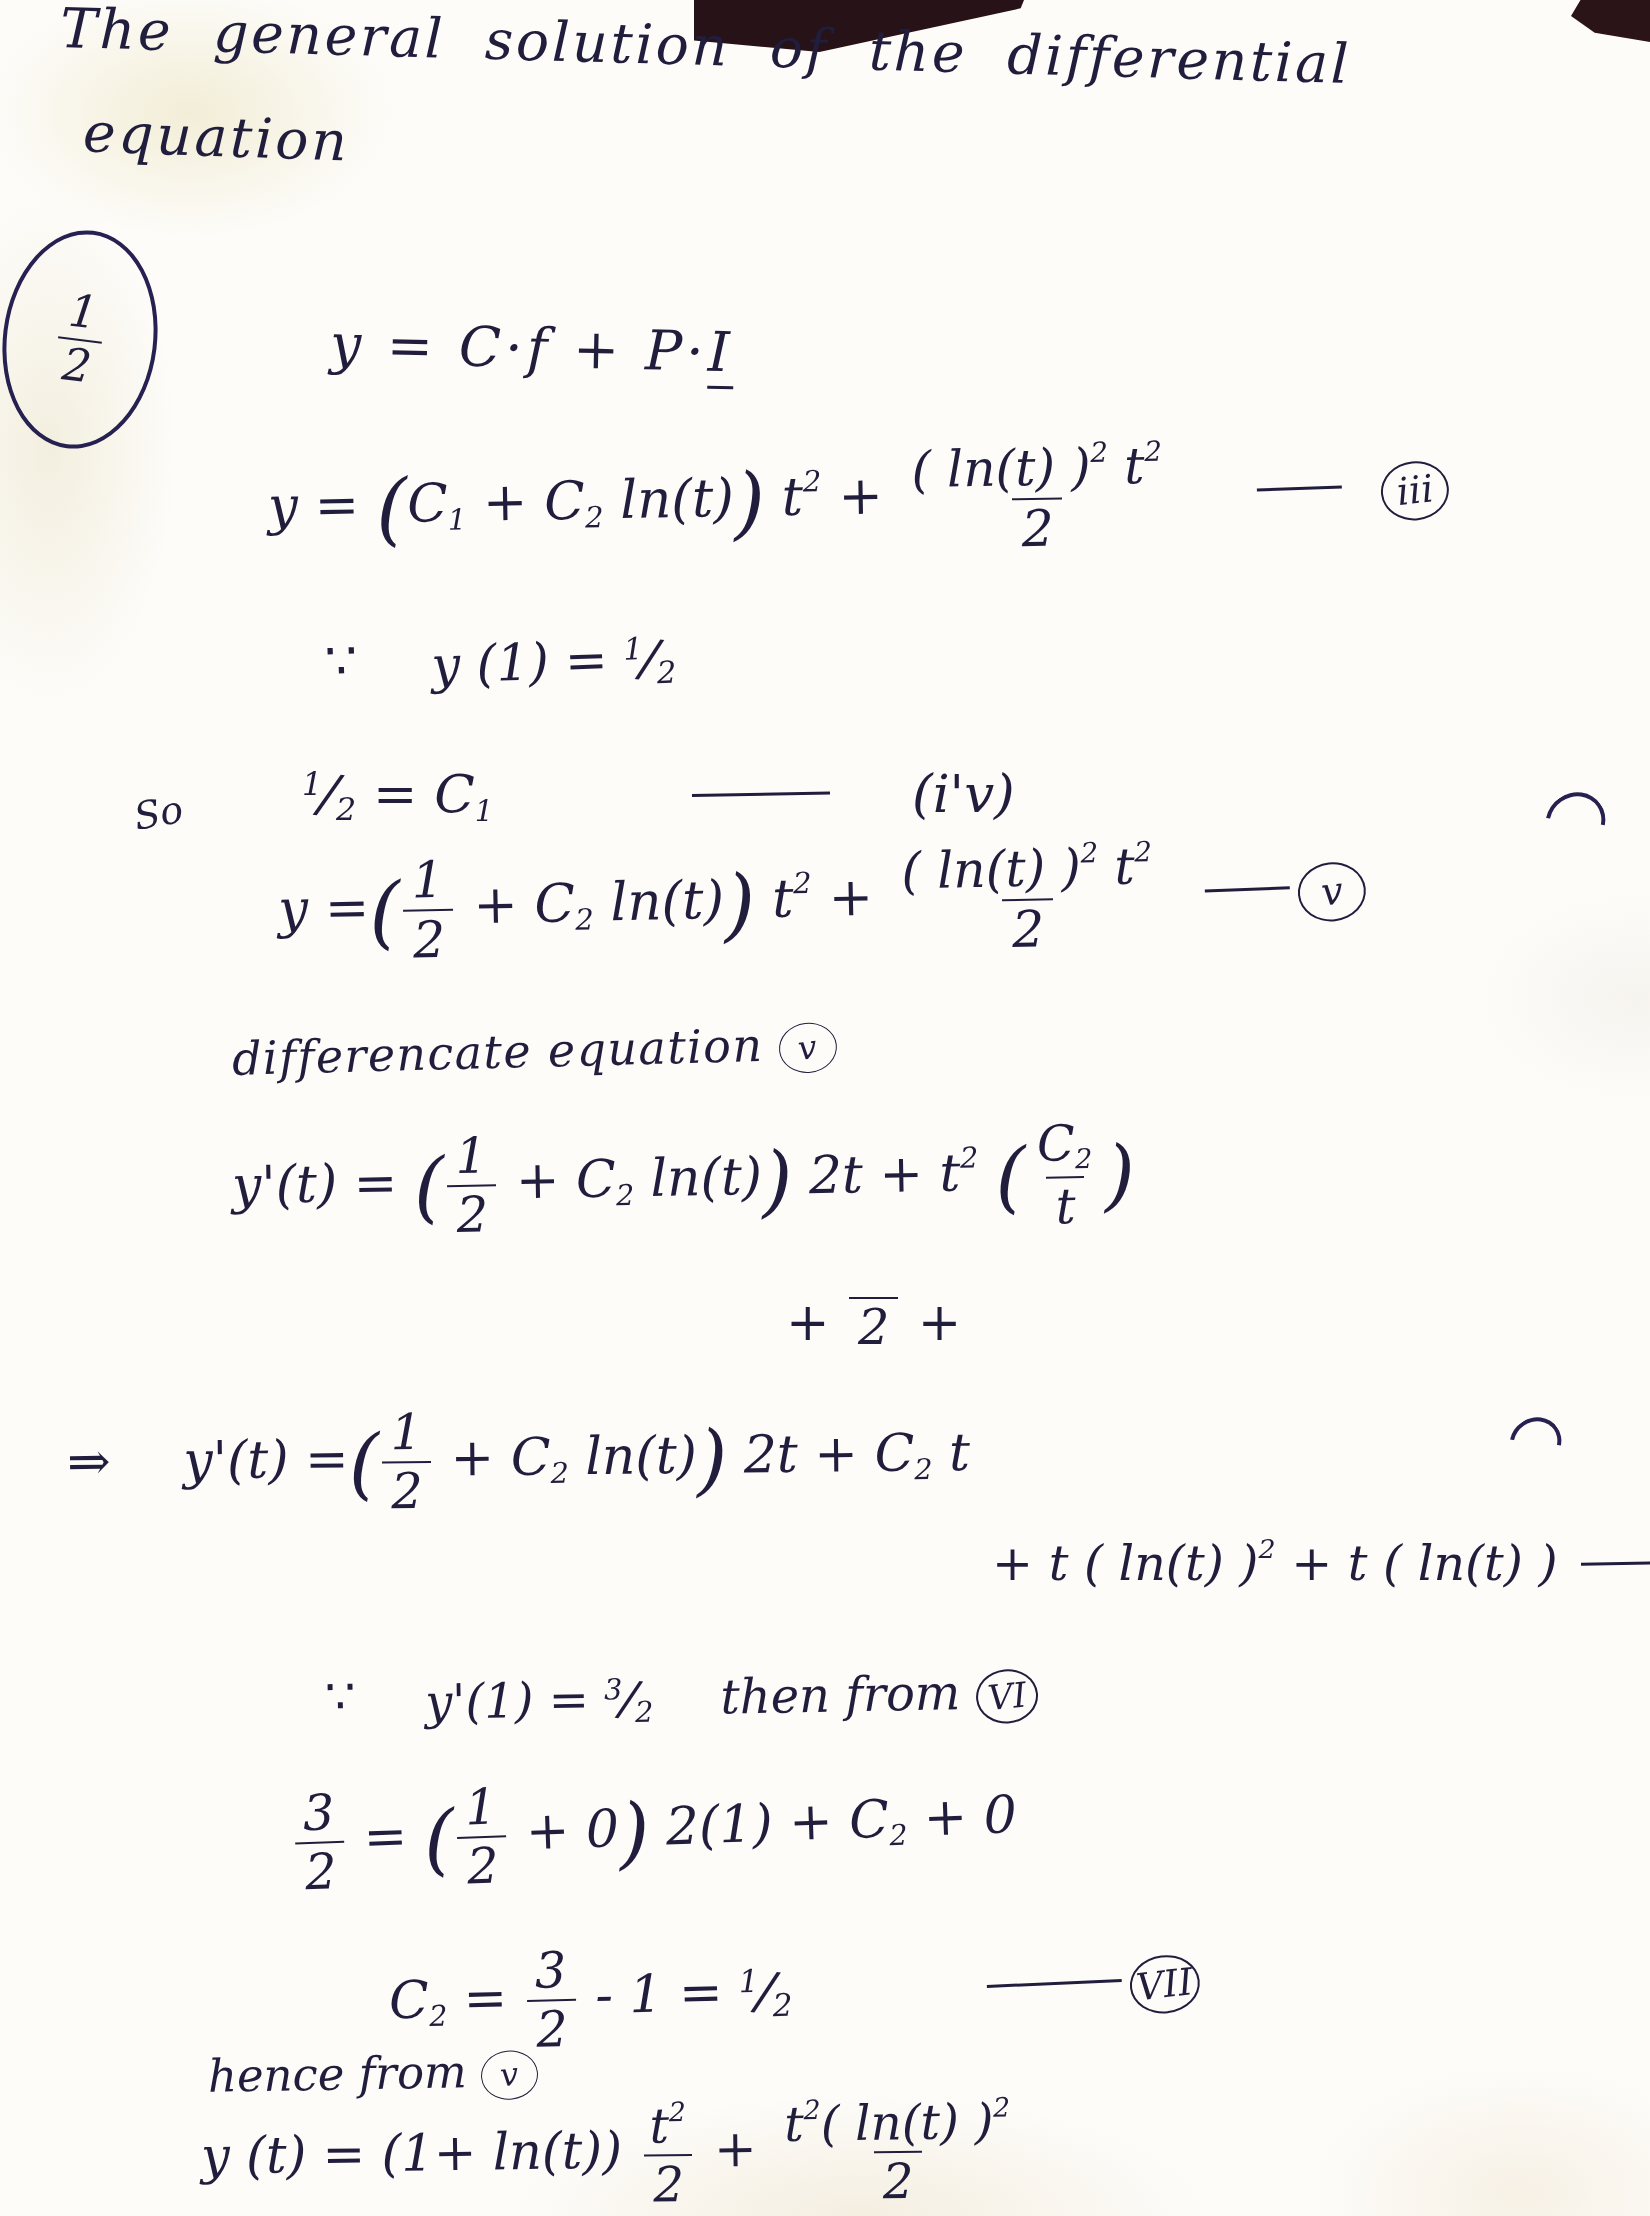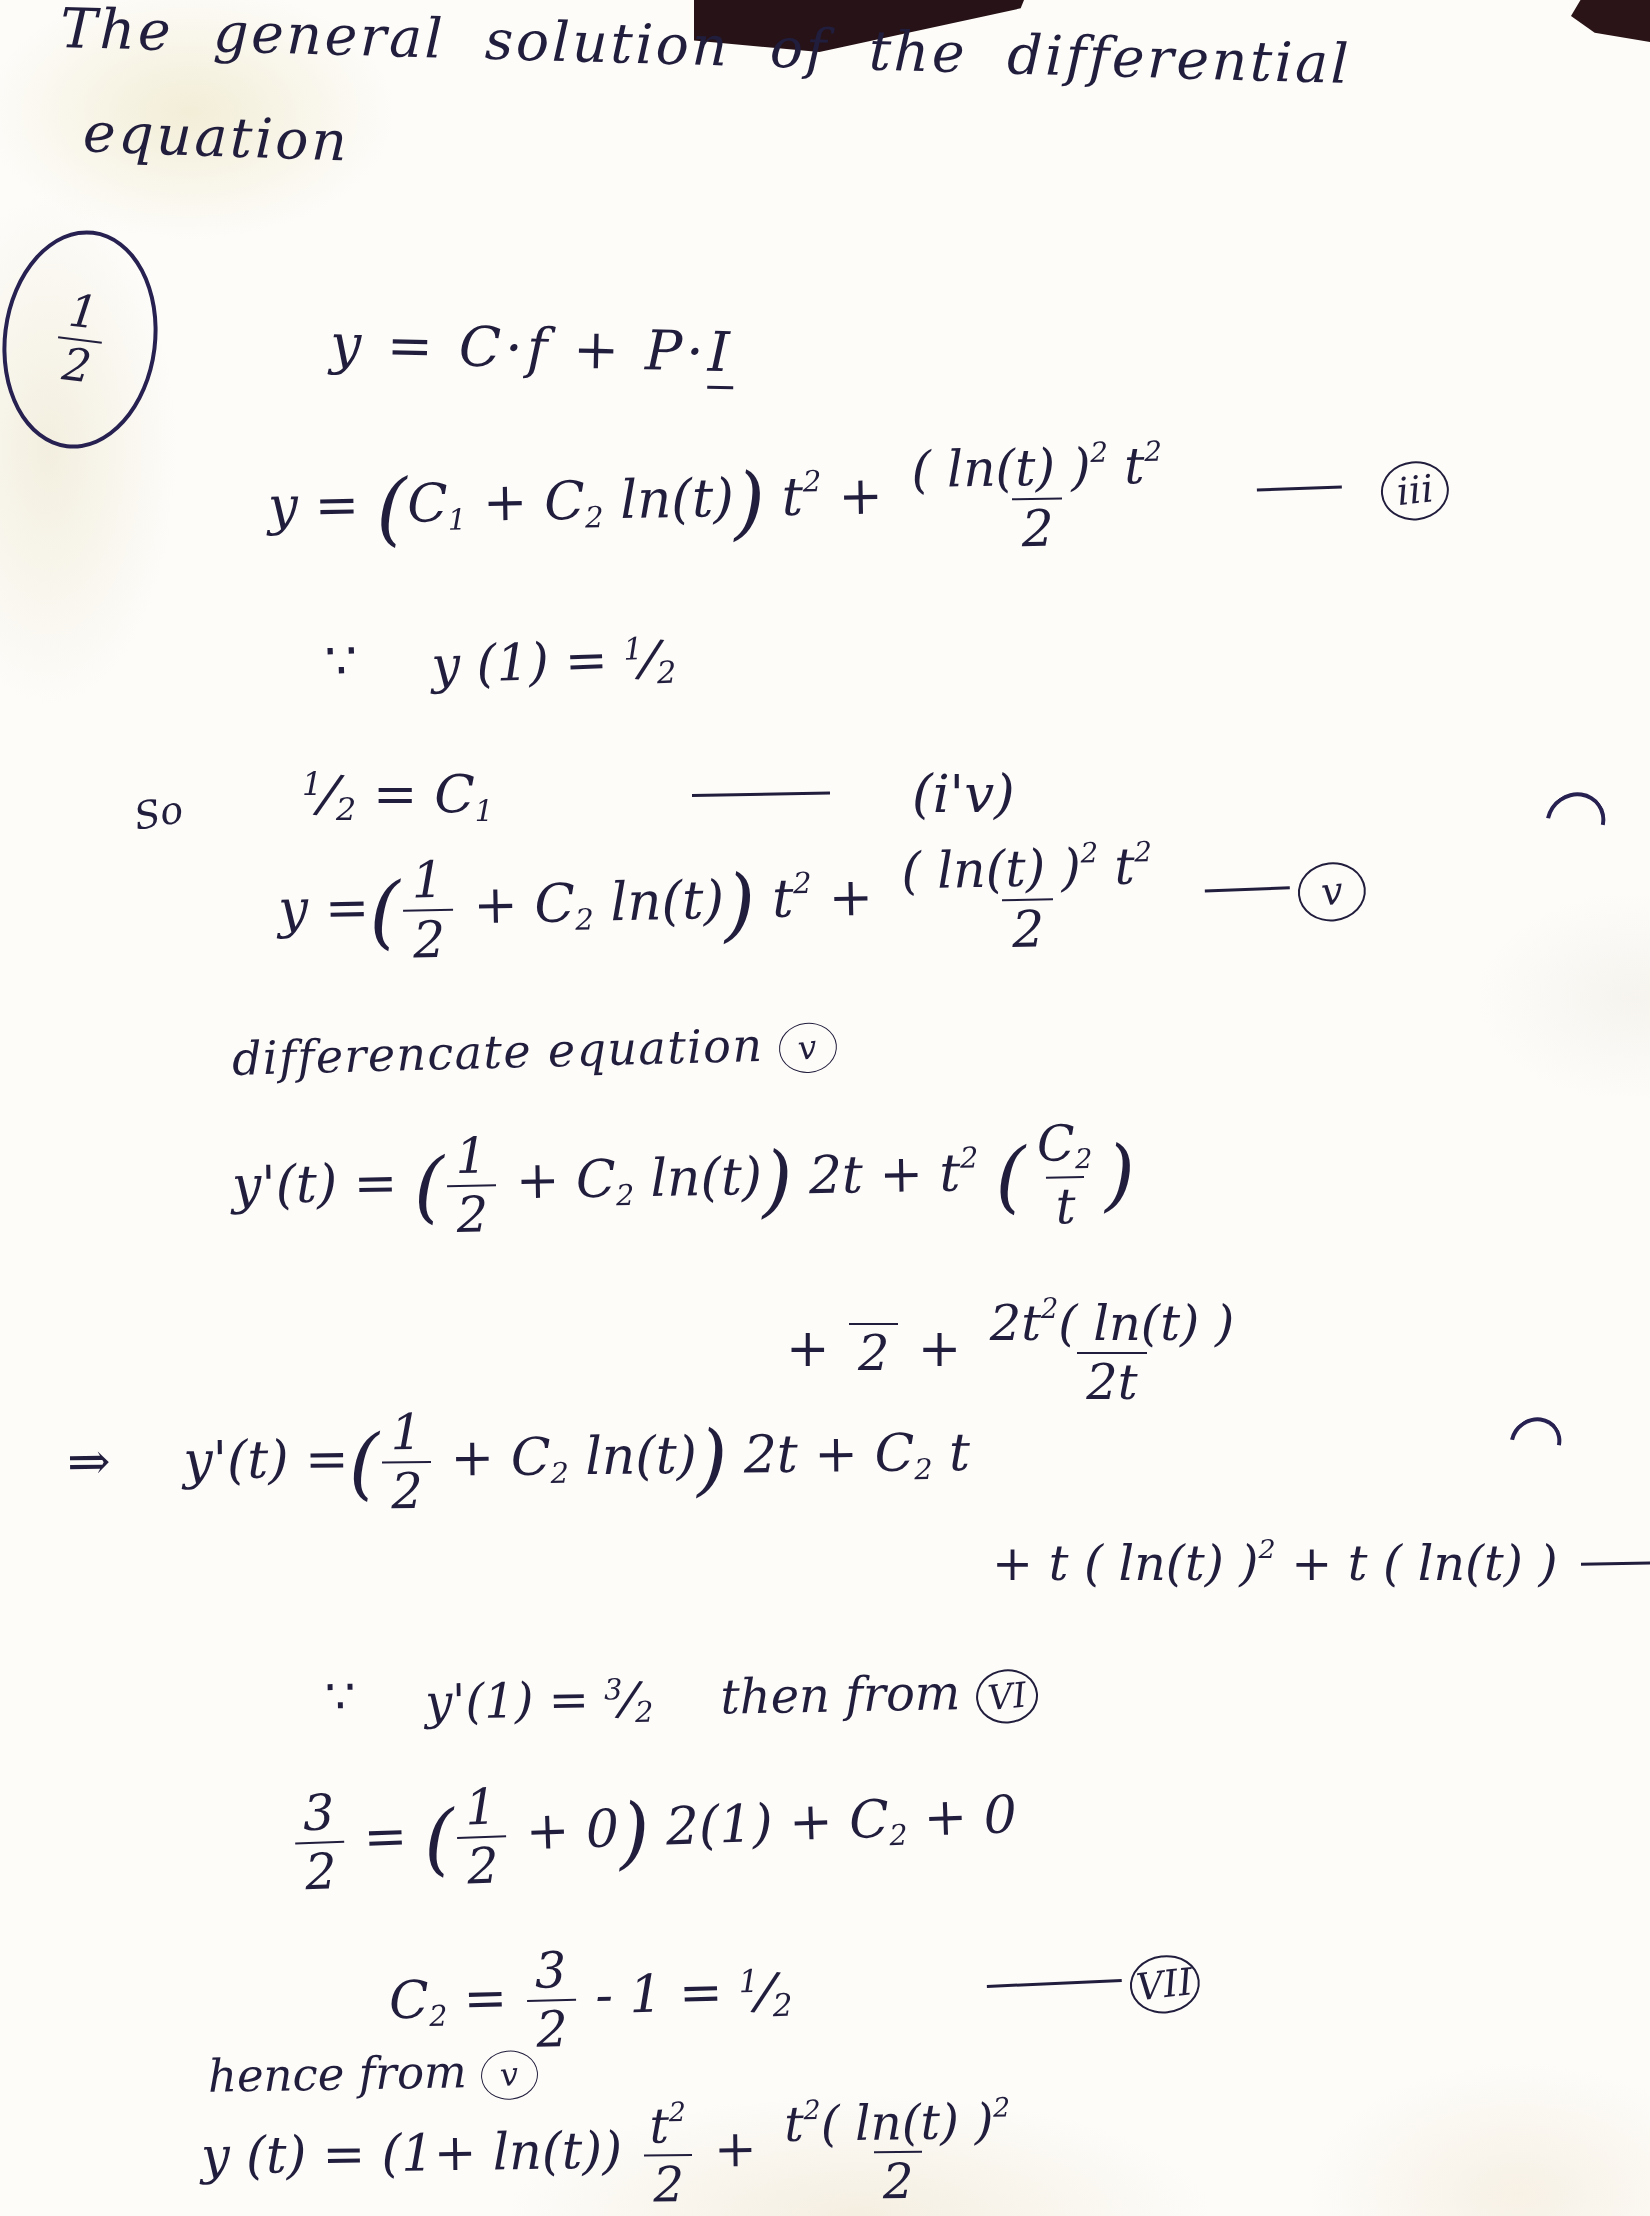--- a/index.html
+++ b/index.html
@@ -133,24 +133,21 @@
   <div class="line l-diff"><span class="text">differencate equation </span><span class="circle">v</span></div>
   <div class="line l-d1"><span class="text">y'(t) = </span><span class="bigp">(</span><span class="frac">
         <span class="num"><span class="text">1</span></span>
         <span class="den"><span class="text">2</span></span>
       </span><span class="text"> + C</span><span class="sub">2</span><span class="text"> ln(t)</span><span class="bigp">)</span><span class="text"> 2t + t</span><span class="sup">2</span><span class="text"> </span><span class="bigp">(</span><span class="frac">
         <span class="num"><span class="text">C</span><span class="sub">2</span></span>
         <span class="den"><span class="text">t</span></span>
       </span><span class="bigp">)</span></div>
   <div class="line l-d1b"><span class="text">+ </span><span class="frac">
         <span class="den"><span class="text">2</span></span>
-      </span><span class="text"> + </span><span class="frac">
-        <span class="num"><span class="text">2t</span><span class="sup">2</span><span class="text">( ln(t) )</span></span>
-        <span class="den"><span class="text">2t</span></span>
-      </span></div>
+      </span><span class="text"> + </span></div>
   <div class="line l-d2"><span class="arrow">⇒</span><span class="gap gap-m"></span><span class="text">y'(t) =</span><span class="bigp">(</span><span class="frac">
         <span class="num"><span class="text">1</span></span>
         <span class="den"><span class="text">2</span></span>
       </span><span class="text"> + C</span><span class="sub">2</span><span class="text"> ln(t)</span><span class="bigp">)</span><span class="text"> 2t + C</span><span class="sub">2</span><span class="text"> t</span></div>
   <div class="line l-eqvi"><span class="text">+ t ( ln(t) )</span><span class="sup">2</span><span class="text"> + t ( ln(t) ) </span><span class="dash dash-s"></span></div>
   <div class="line l-y1p"><span class="because">∵</span><span class="gap gap-m"></span><span class="text">y'(1) = </span><span class="sfrac"><span class="sf-n">3</span><span class="sf-s">/</span><span class="sf-d">2</span></span><span class="gap gap-m"></span><span class="text">then from </span><span class="circle">VI</span></div>
   <div class="line l-c2e"><span class="frac">
         <span class="num"><span class="text">3</span></span>
         <span class="den"><span class="text">2</span></span>
       </span><span class="text"> = </span><span class="bigp">(</span><span class="frac">

